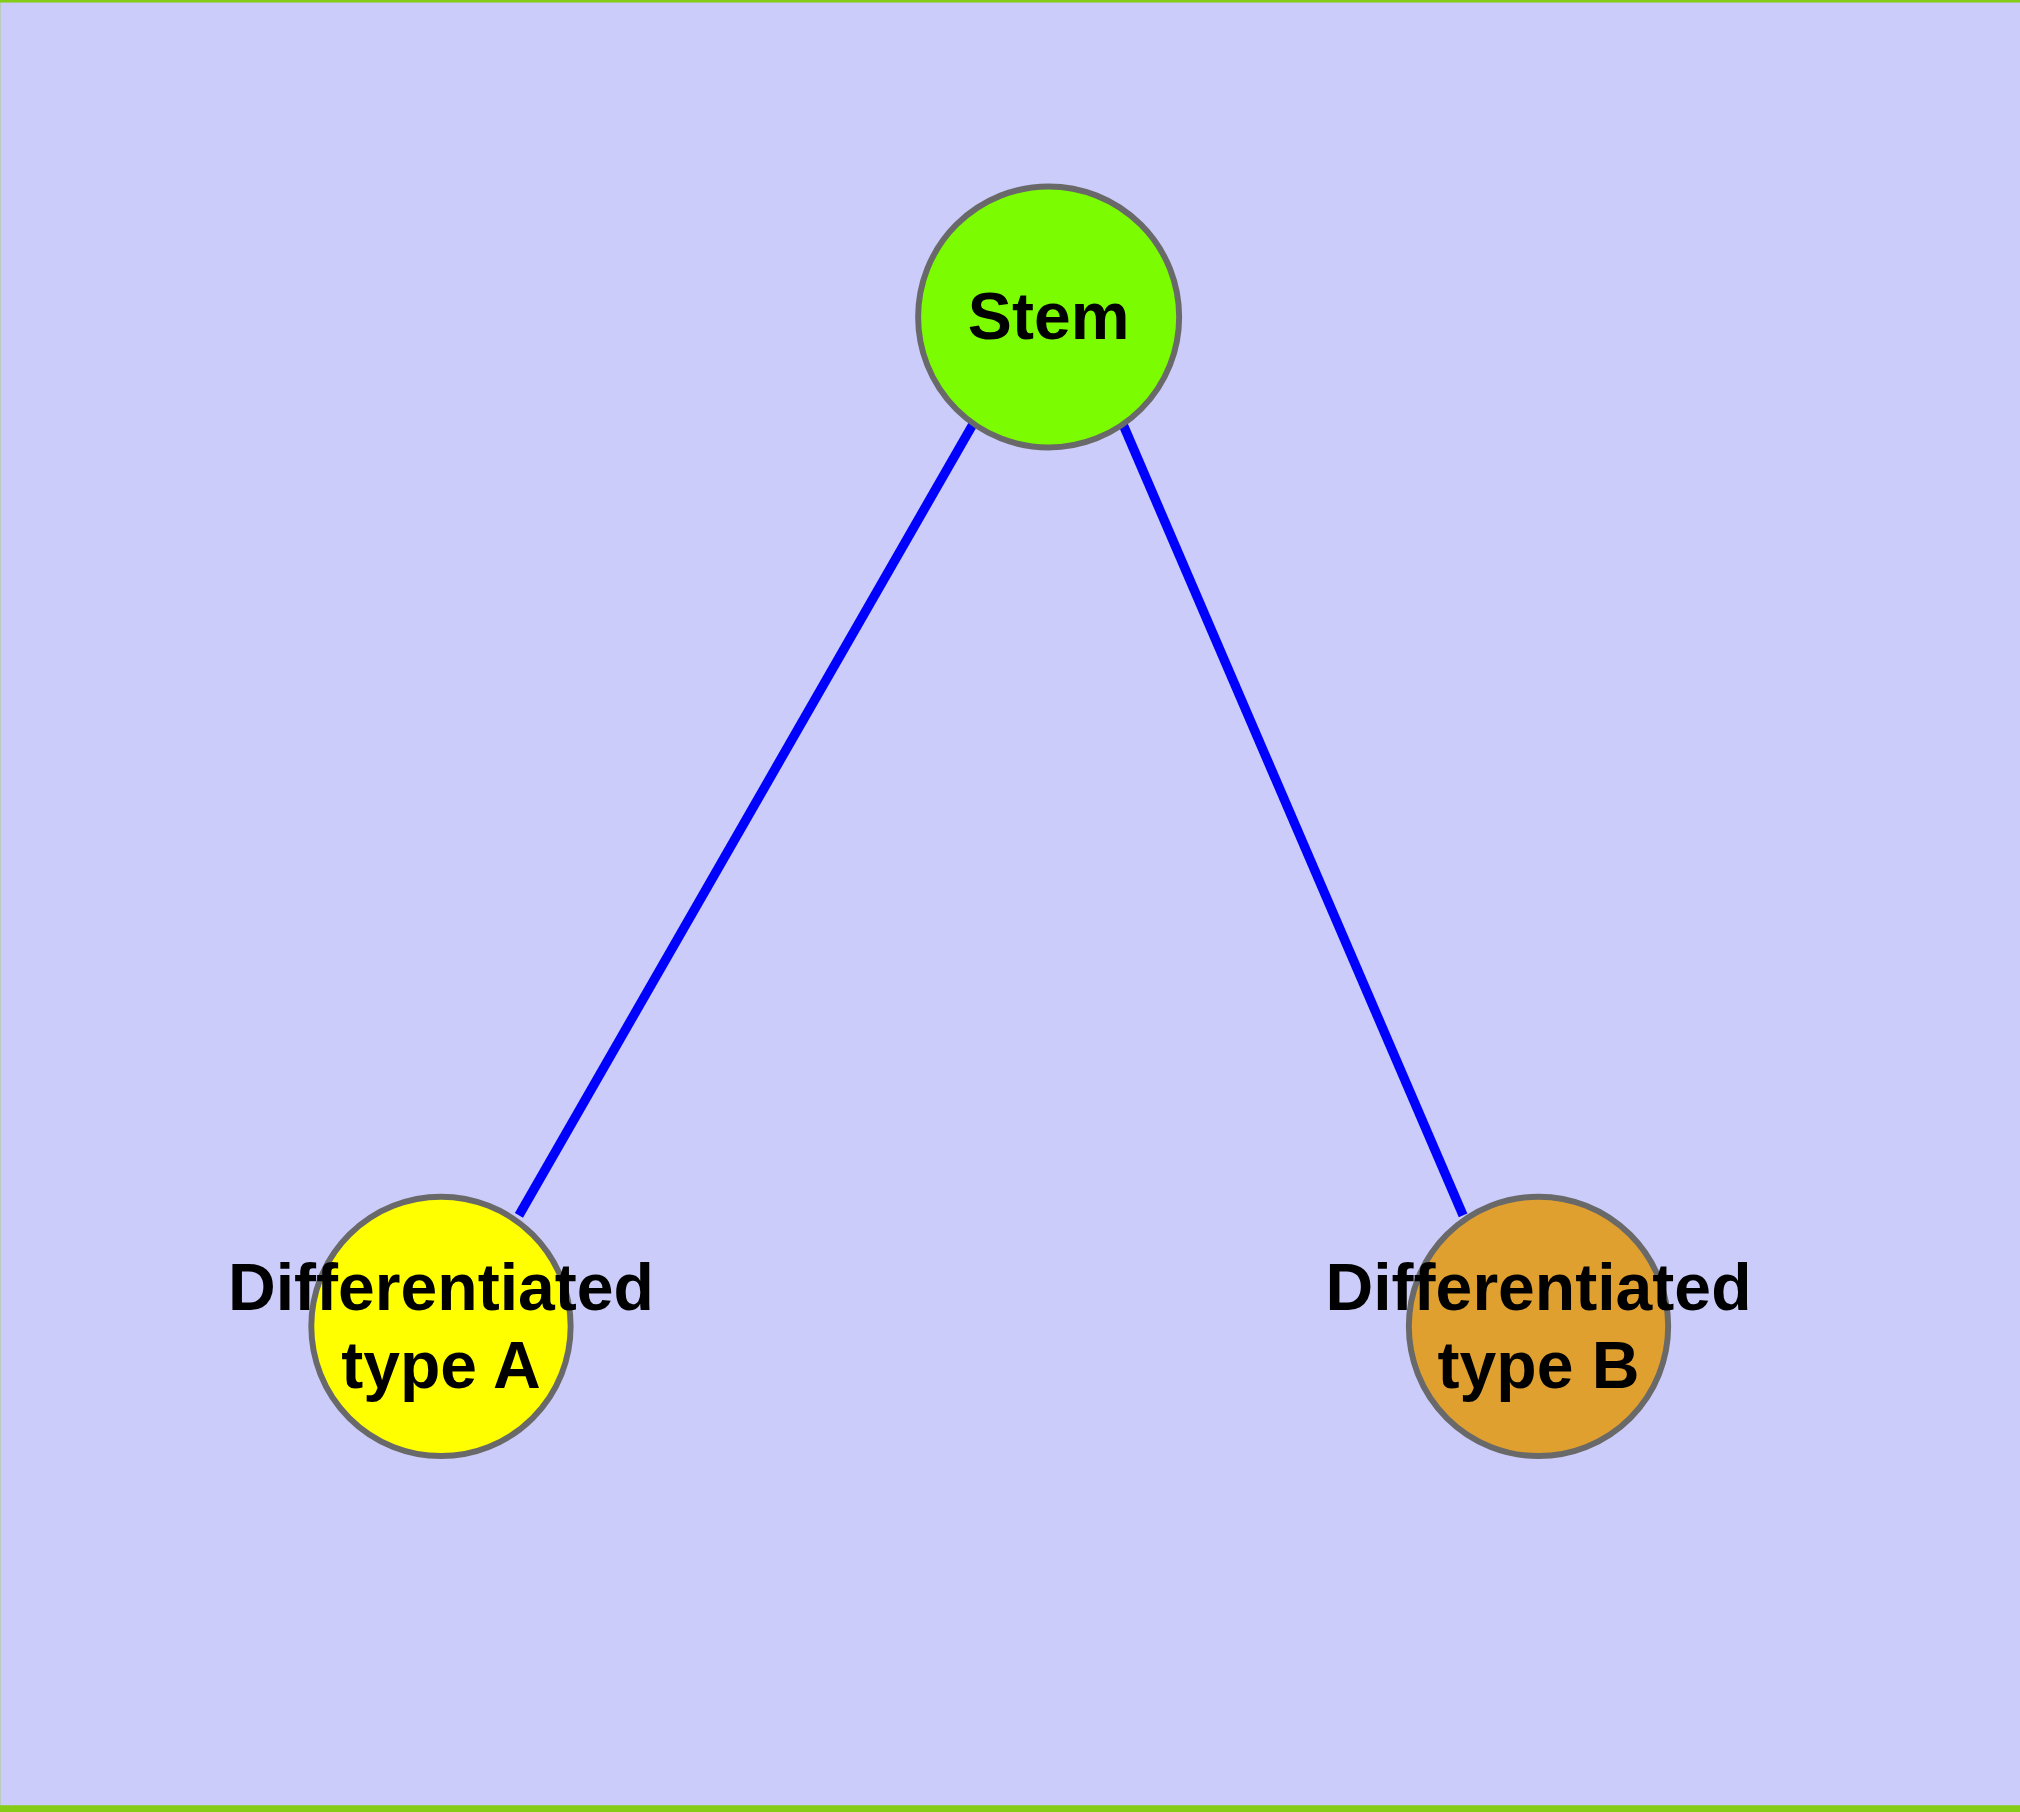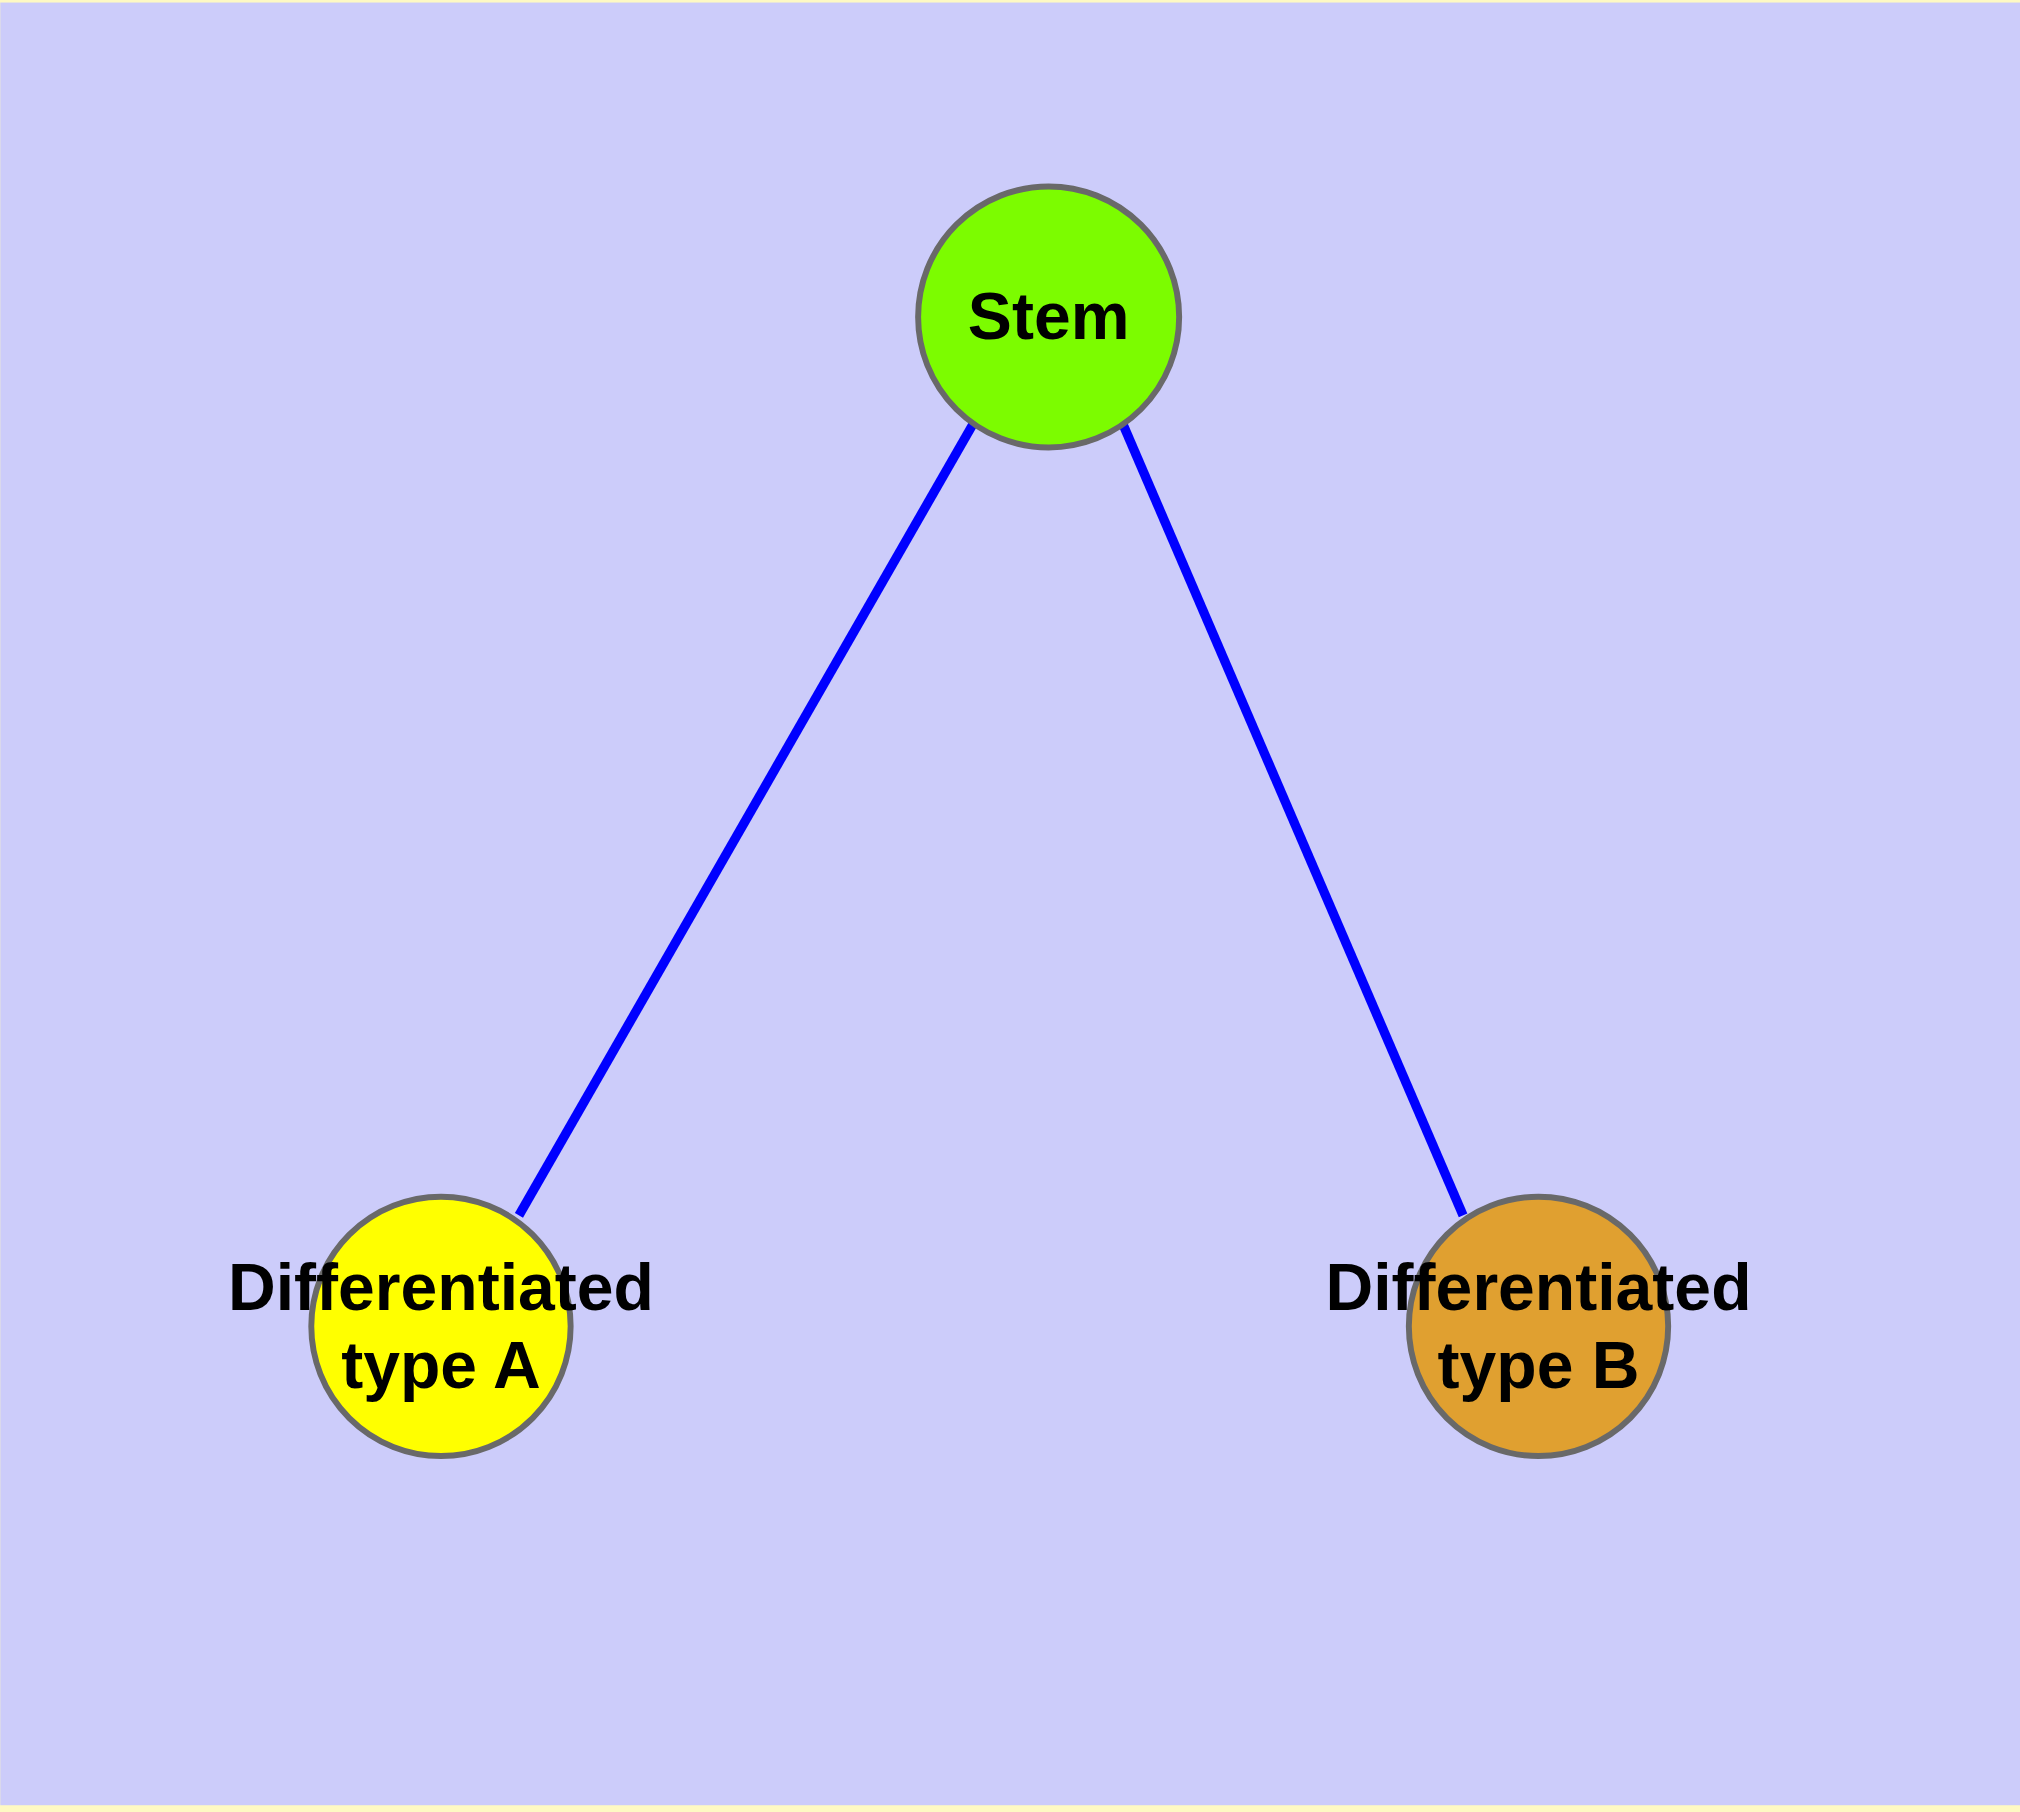--- a/index.html
+++ b/index.html
@@ -11,21 +11,21 @@
   body {
     width: 2021px;
     height: 1812px;
     overflow: hidden;
     font-family: "Liberation Sans", sans-serif;
   }
   #graph-canvas {
     position: relative;
     width: 2021px;
     height: 1812px;
-    background: #fef9c3;
+    background: #84cc16;
   }
   #graph-svg {
     position: absolute;
     top: 0;
     left: 0;
     width: 2021px;
     height: 1812px;
     display: block;
   }
   .node-label {

